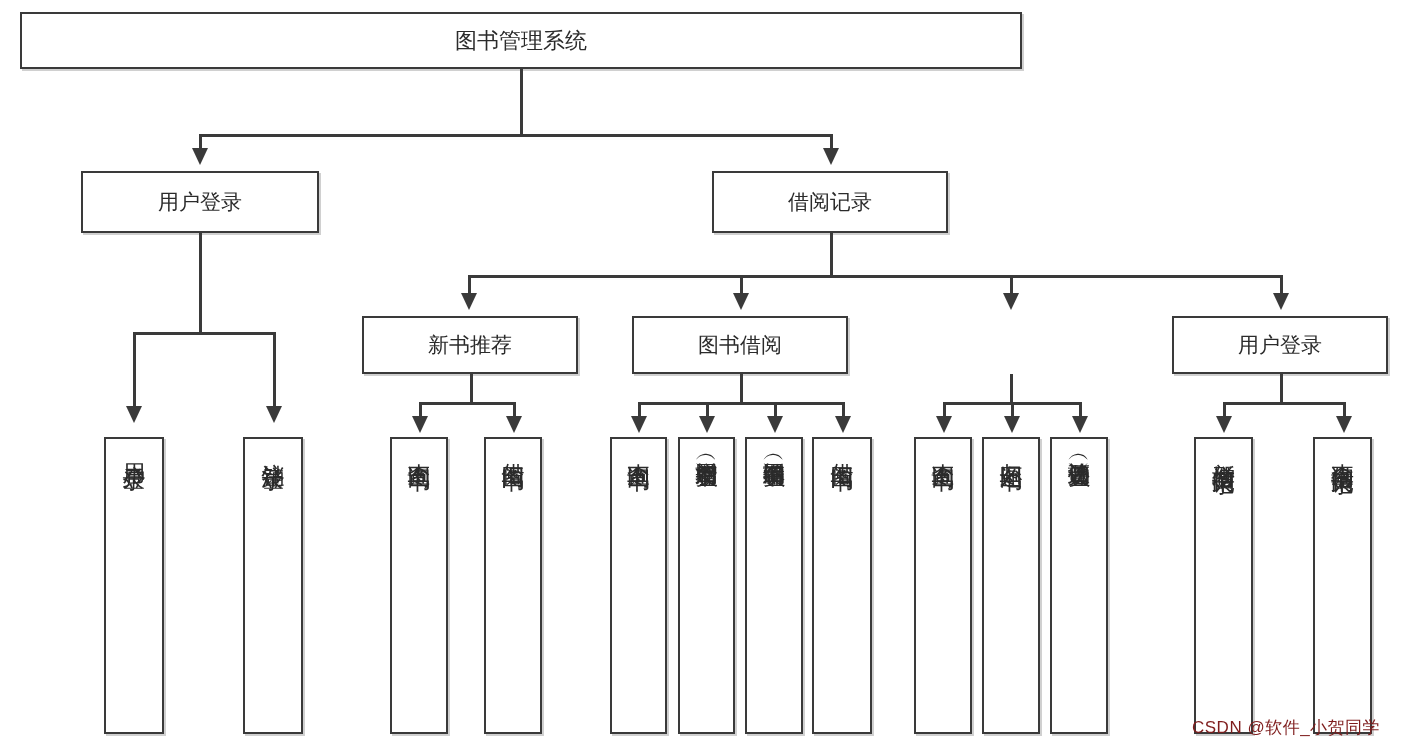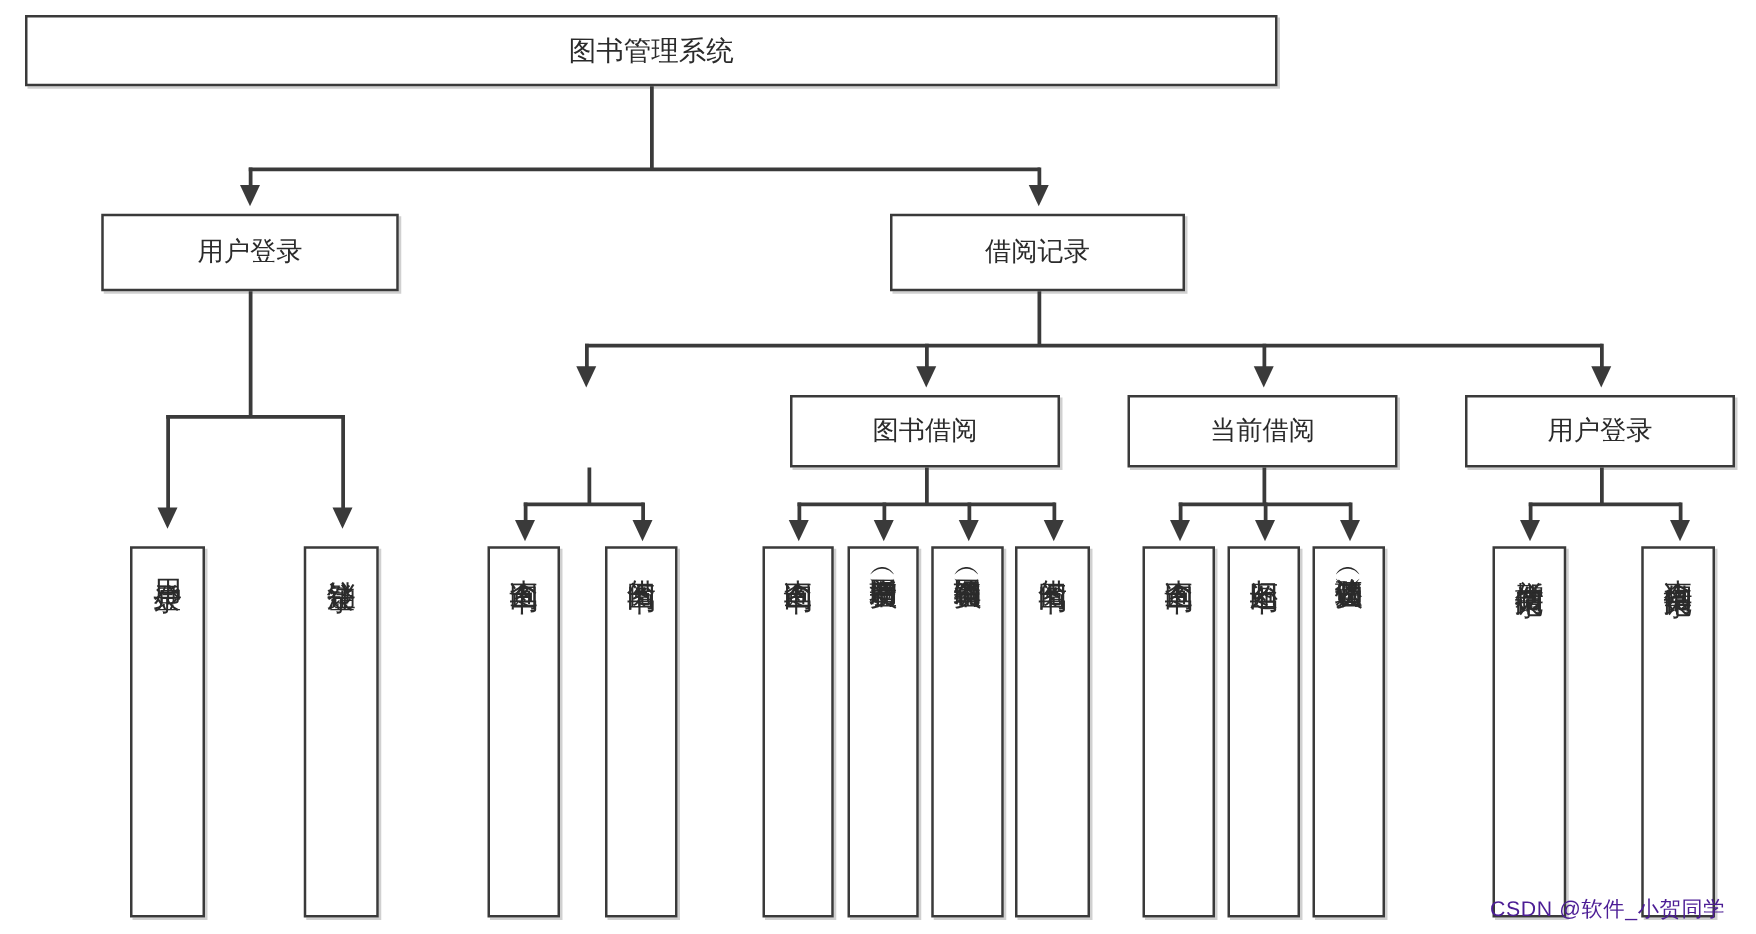--- a/index.html
+++ b/index.html
@@ -69,21 +69,21 @@
   .arrow {
     position: absolute;
     width: 0;
     height: 0;
     border-left: 8px solid transparent;
     border-right: 8px solid transparent;
     border-top: 17px solid #3a3a3a;
   }
   .watermark {
     position: absolute;
-    color: #4c1d95;
+    color: #7f1d1d;
     font-size: 17px;
     letter-spacing: 0.5px;
     white-space: nowrap;
   }
 </style>
 </head>
 <body>
 
 <div id="canvas">
 
@@ -117,25 +117,25 @@
   <div class="hline" style="left:468px;top:275px;width:814px;"></div>
   <div class="vline" style="left:468px;top:275px;height:20px;"></div>
   <div class="arrow" style="left:461px;top:293px;"></div>
   <div class="vline" style="left:740px;top:275px;height:20px;"></div>
   <div class="arrow" style="left:733px;top:293px;"></div>
   <div class="vline" style="left:1010px;top:275px;height:20px;"></div>
   <div class="arrow" style="left:1003px;top:293px;"></div>
   <div class="vline" style="left:1280px;top:275px;height:20px;"></div>
   <div class="arrow" style="left:1273px;top:293px;"></div>
 
+  <div class="node h" style="left:362px;top:316px;width:216px;height:58px;">
+    <span class="label">新书推荐</span>
+  </div>
   <div class="node h" style="left:632px;top:316px;width:216px;height:58px;">
     <span class="label">图书借阅</span>
-  </div>
-  <div class="node h" style="left:902px;top:316px;width:216px;height:58px;">
-    <span class="label">当前借阅</span>
   </div>
   <div class="node h" style="left:1172px;top:316px;width:216px;height:58px;">
     <span class="label">用户登录</span>
   </div>
 
   <div class="vline" style="left:470px;top:374px;height:30px;"></div>
   <div class="hline" style="left:419px;top:402px;width:96px;"></div>
   <div class="vline" style="left:419px;top:402px;height:16px;"></div>
   <div class="arrow" style="left:412px;top:416px;"></div>
   <div class="vline" style="left:513px;top:402px;height:16px;"></div>

